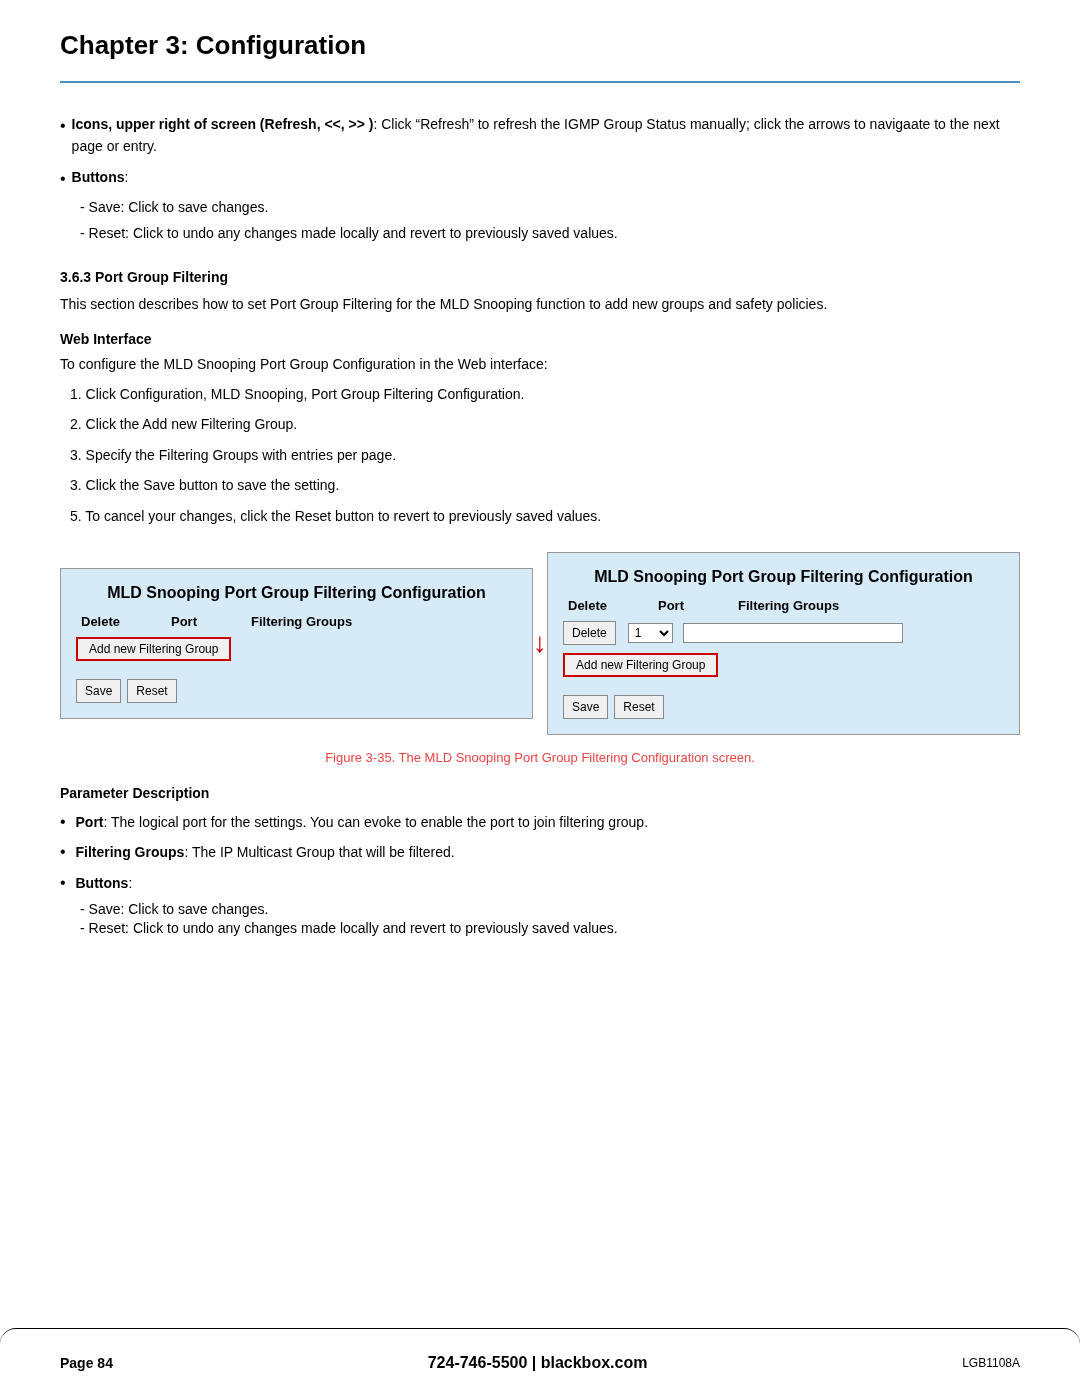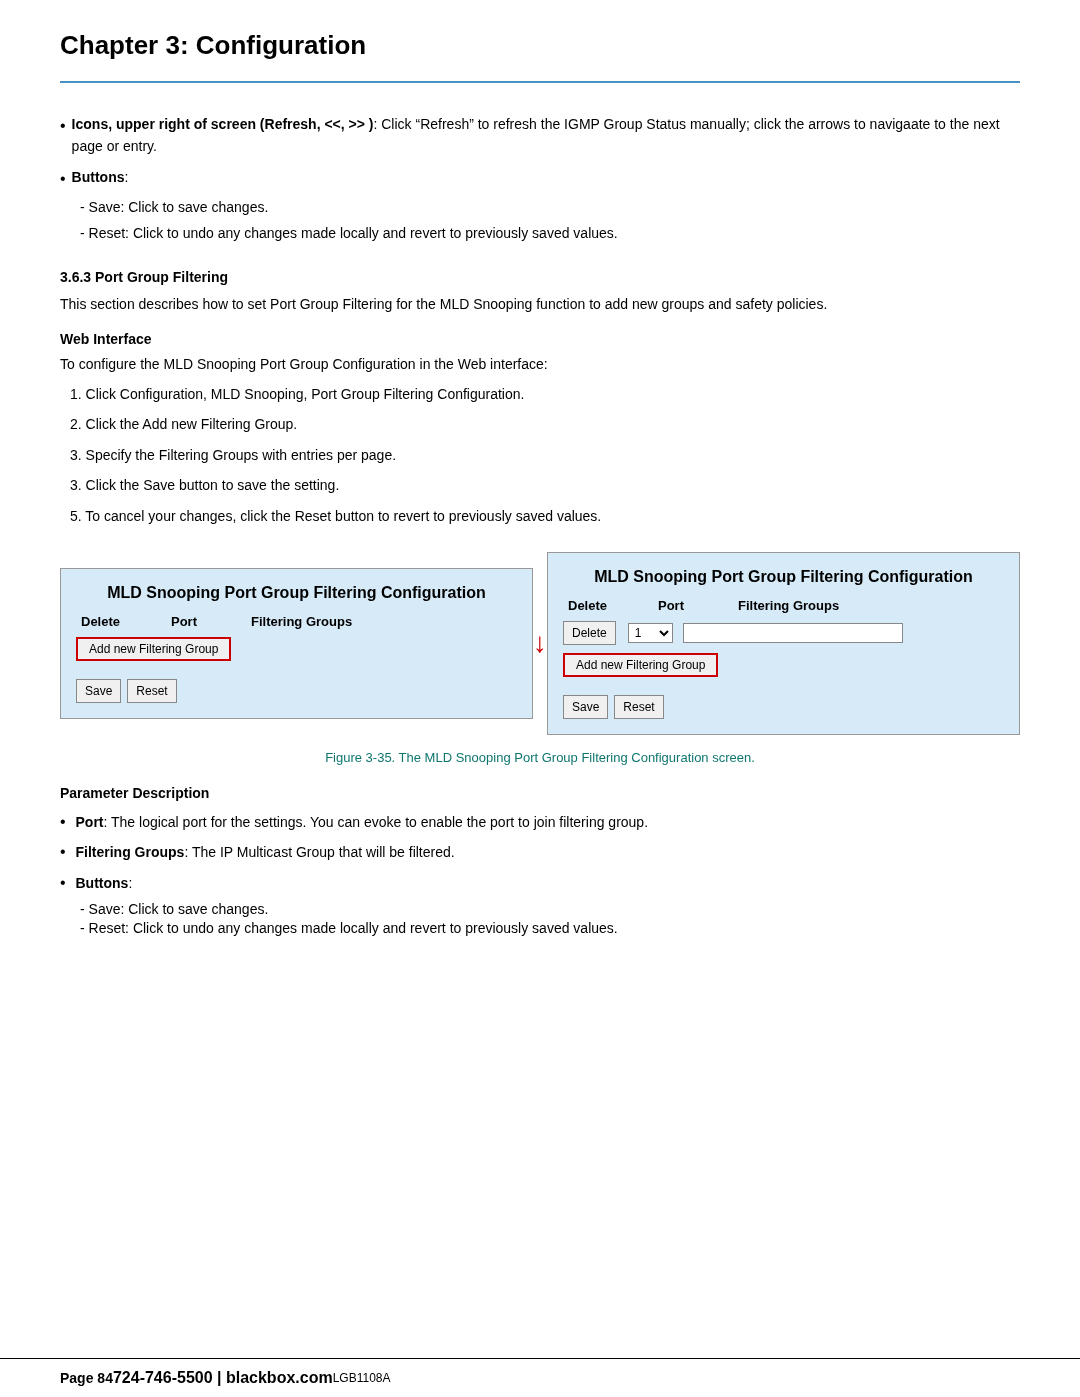--- a/index.html
+++ b/index.html
@@ -172,21 +172,21 @@
     }
 
     .ui-col-delete { width: 60px; font-weight: bold; font-size: 13px; }
     .ui-col-port { width: 50px; font-weight: bold; font-size: 13px; }
     .ui-col-filtering { font-weight: bold; font-size: 13px; }
 
     .figure-caption {
       text-align: center;
       font-size: 13px;
       margin-top: 10px;
-      color: #0f766e;
+      color: #ef4444;
     }
 
     .param-desc-heading {
       font-weight: bold;
       font-size: 14px;
       margin-top: 20px;
       margin-bottom: 8px;
     }
 
     .param-bullet {
@@ -194,23 +194,25 @@
       line-height: 1.6;
     }
 
     .page-footer {
       position: absolute;
       bottom: 0;
       left: 0;
       right: 0;
       border-top: 1px solid #000;
       display: flex;
+      justify-content: space-between;
       align-items: center;
-      padding: 10px 60px;
-      font-size: 14px;
+      padding: 25px 60px;
+      font-size: 14px;
+      border-radius: 16px;
     }
 
     .footer-page {
       font-weight: bold;
     }
 
     .footer-center {
       font-weight: bold;
       font-size: 16px;
     }

